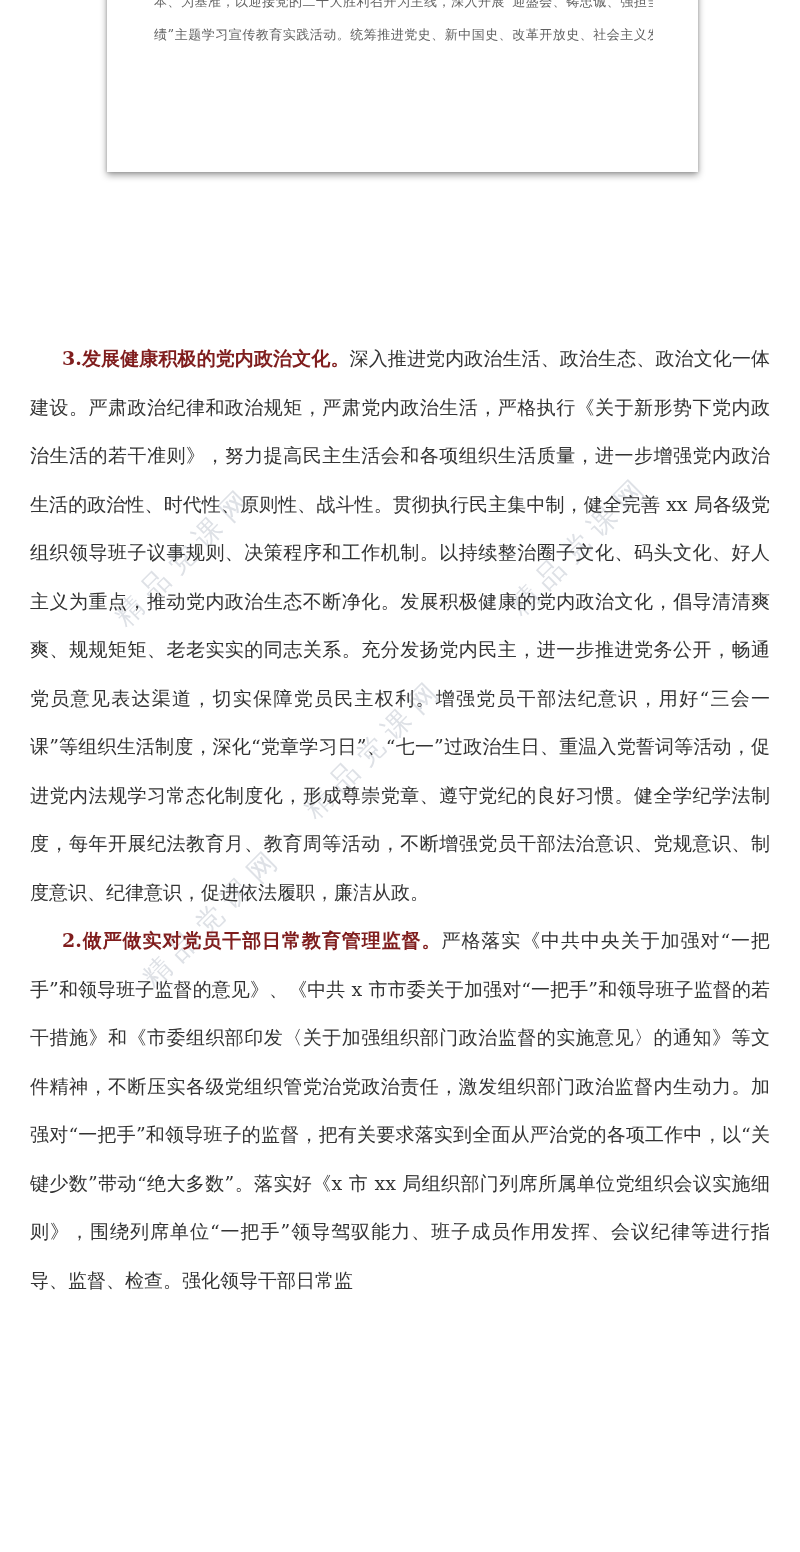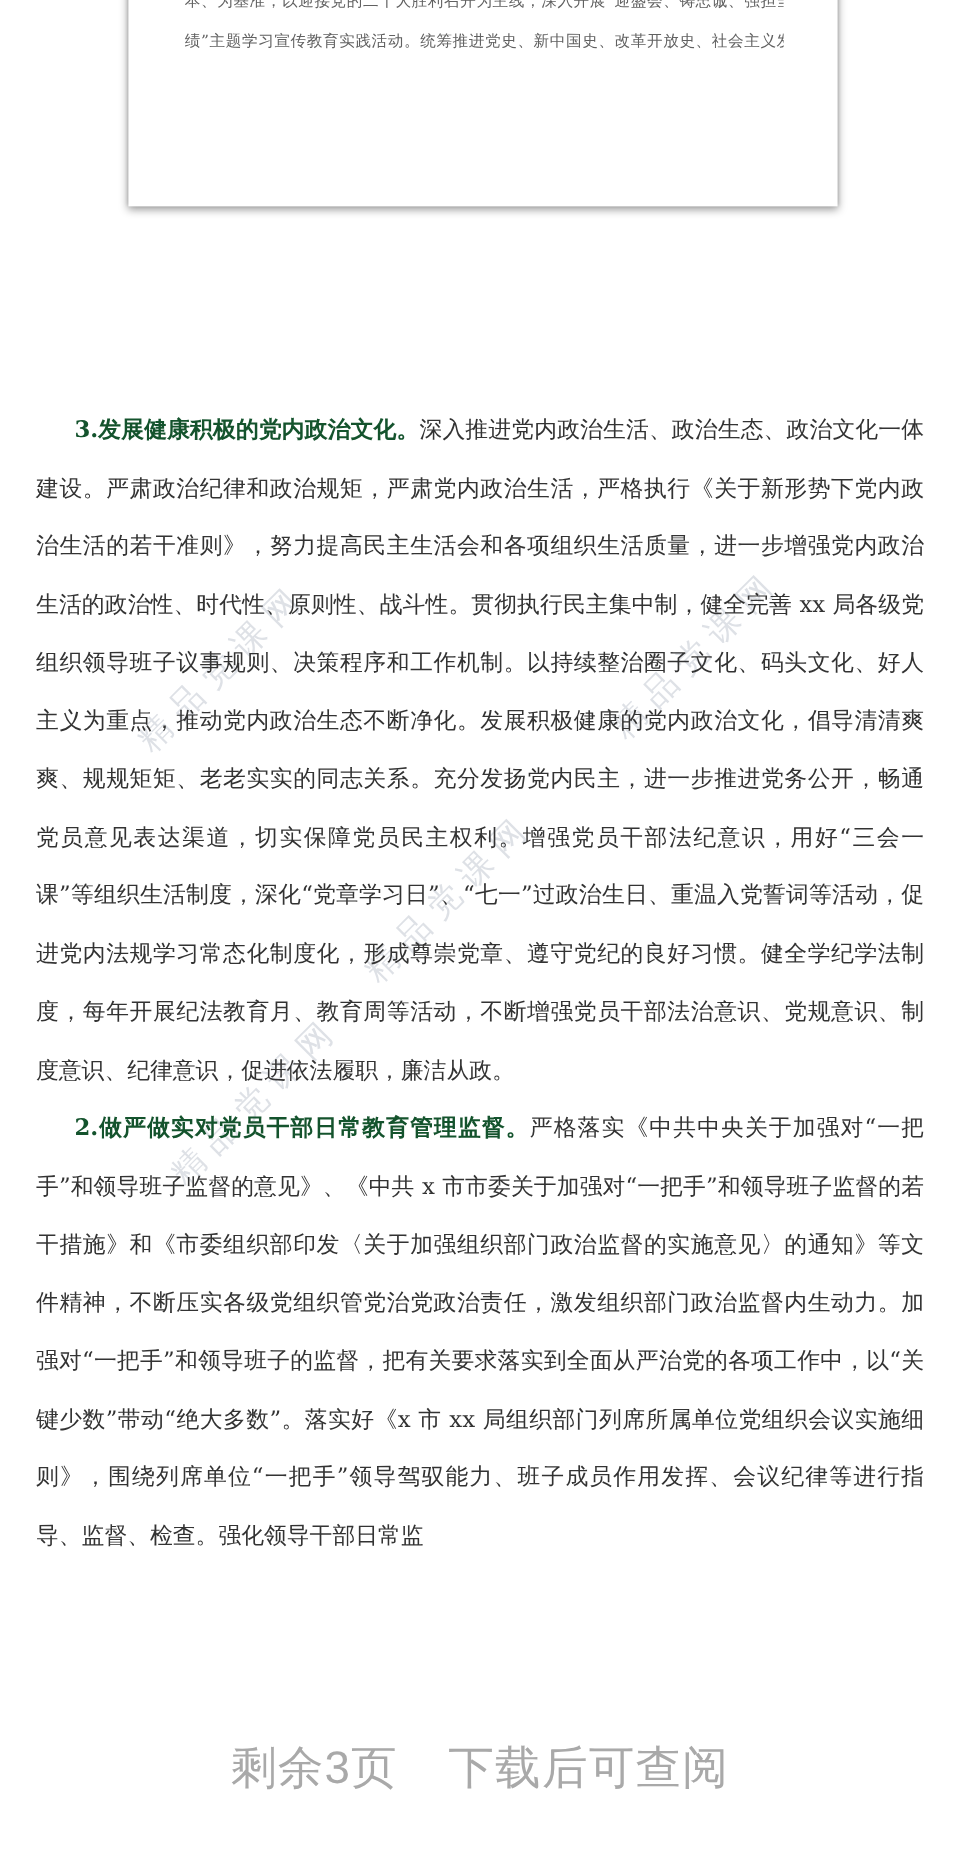--- a/index.html
+++ b/index.html
@@ -62,21 +62,21 @@
     text-align: justify;
   }
   .body-text p {
     margin: 0; padding: 0;
   }
   .body-text p.indented {
     text-indent: 32px;
   }
   .para-lead {
     font-weight: bold;
-    color: #14532d;
+    color: #7f1d1d;
   }
   
   .footer-bar {
     position: absolute;
     top: 1448px; left: 0;
     width: 800px;
     z-index: 4;
     text-align: center;
     font-family: "Liberation Sans", sans-serif;
     font-size: 38px;
@@ -101,17 +101,14 @@
       <span class="wm" style="left: 374px; top: 748px;">精品党课网</span>
       <span class="wm" style="left: 580px; top: 545px;">精品党课网</span>
       <span class="wm" style="left: 213px; top: 917px;">精品党课网</span>
     </div>
 
   <div class="body-text">
     <p class="indented"><span class="para-lead">3.发展健康积极的党内政治文化。</span><span>深入推进党内政治生活、政治生态、政治文化一体建设。严肃政治纪律和政治规矩，严肃党内政治生活，严格执行《关于新形势下党内政治生活的若干准则》，努力提高民主生活会和各项组织生活质量，进一步增强党内政治生活的政治性、时代性、原则性、战斗性。贯彻执行民主集中制，健全完善 xx 局各级党组织领导班子议事规则、决策程序和工作机制。以持续整治圈子文化、码头文化、好人主义为重点，推动党内政治生态不断净化。发展积极健康的党内政治文化，倡导清清爽爽、规规矩矩、老老实实的同志关系。充分发扬党内民主，进一步推进党务公开，畅通党员意见表达渠道，切实保障党员民主权利。增强党员干部法纪意识，用好“三会一课”等组织生活制度，深化“党章学习日”、“七一”过政治生日、重温入党誓词等活动，促进党内法规学习常态化制度化，形成尊崇党章、遵守党纪的良好习惯。健全学纪学法制度，每年开展纪法教育月、教育周等活动，不断增强党员干部法治意识、党规意识、制度意识、纪律意识，促进依法履职，廉洁从政。</span></p>
     <p class="indented"><span class="para-lead">2.做严做实对党员干部日常教育管理监督。</span><span>严格落实《中共中央关于加强对“一把手”和领导班子监督的意见》、《中共 x 市市委关于加强对“一把手”和领导班子监督的若干措施》和《市委组织部印发〈关于加强组织部门政治监督的实施意见〉的通知》等文件精神，不断压实各级党组织管党治党政治责任，激发组织部门政治监督内生动力。加强对“一把手”和领导班子的监督，把有关要求落实到全面从严治党的各项工作中，以“关键少数”带动“绝大多数”。落实好《x 市 xx 局组织部门列席所属单位党组织会议实施细则》，围绕列席单位“一把手”领导驾驭能力、班子成员作用发挥、会议纪律等进行指导、监督、检查。强化领导干部日常监</span></p>
   </div>
 
-  <div class="footer-bar">
-    <span class="remaining">剩余3页</span><span>下载后可查阅</span>
-  </div>
 
 </div>
 
 </body></html>

